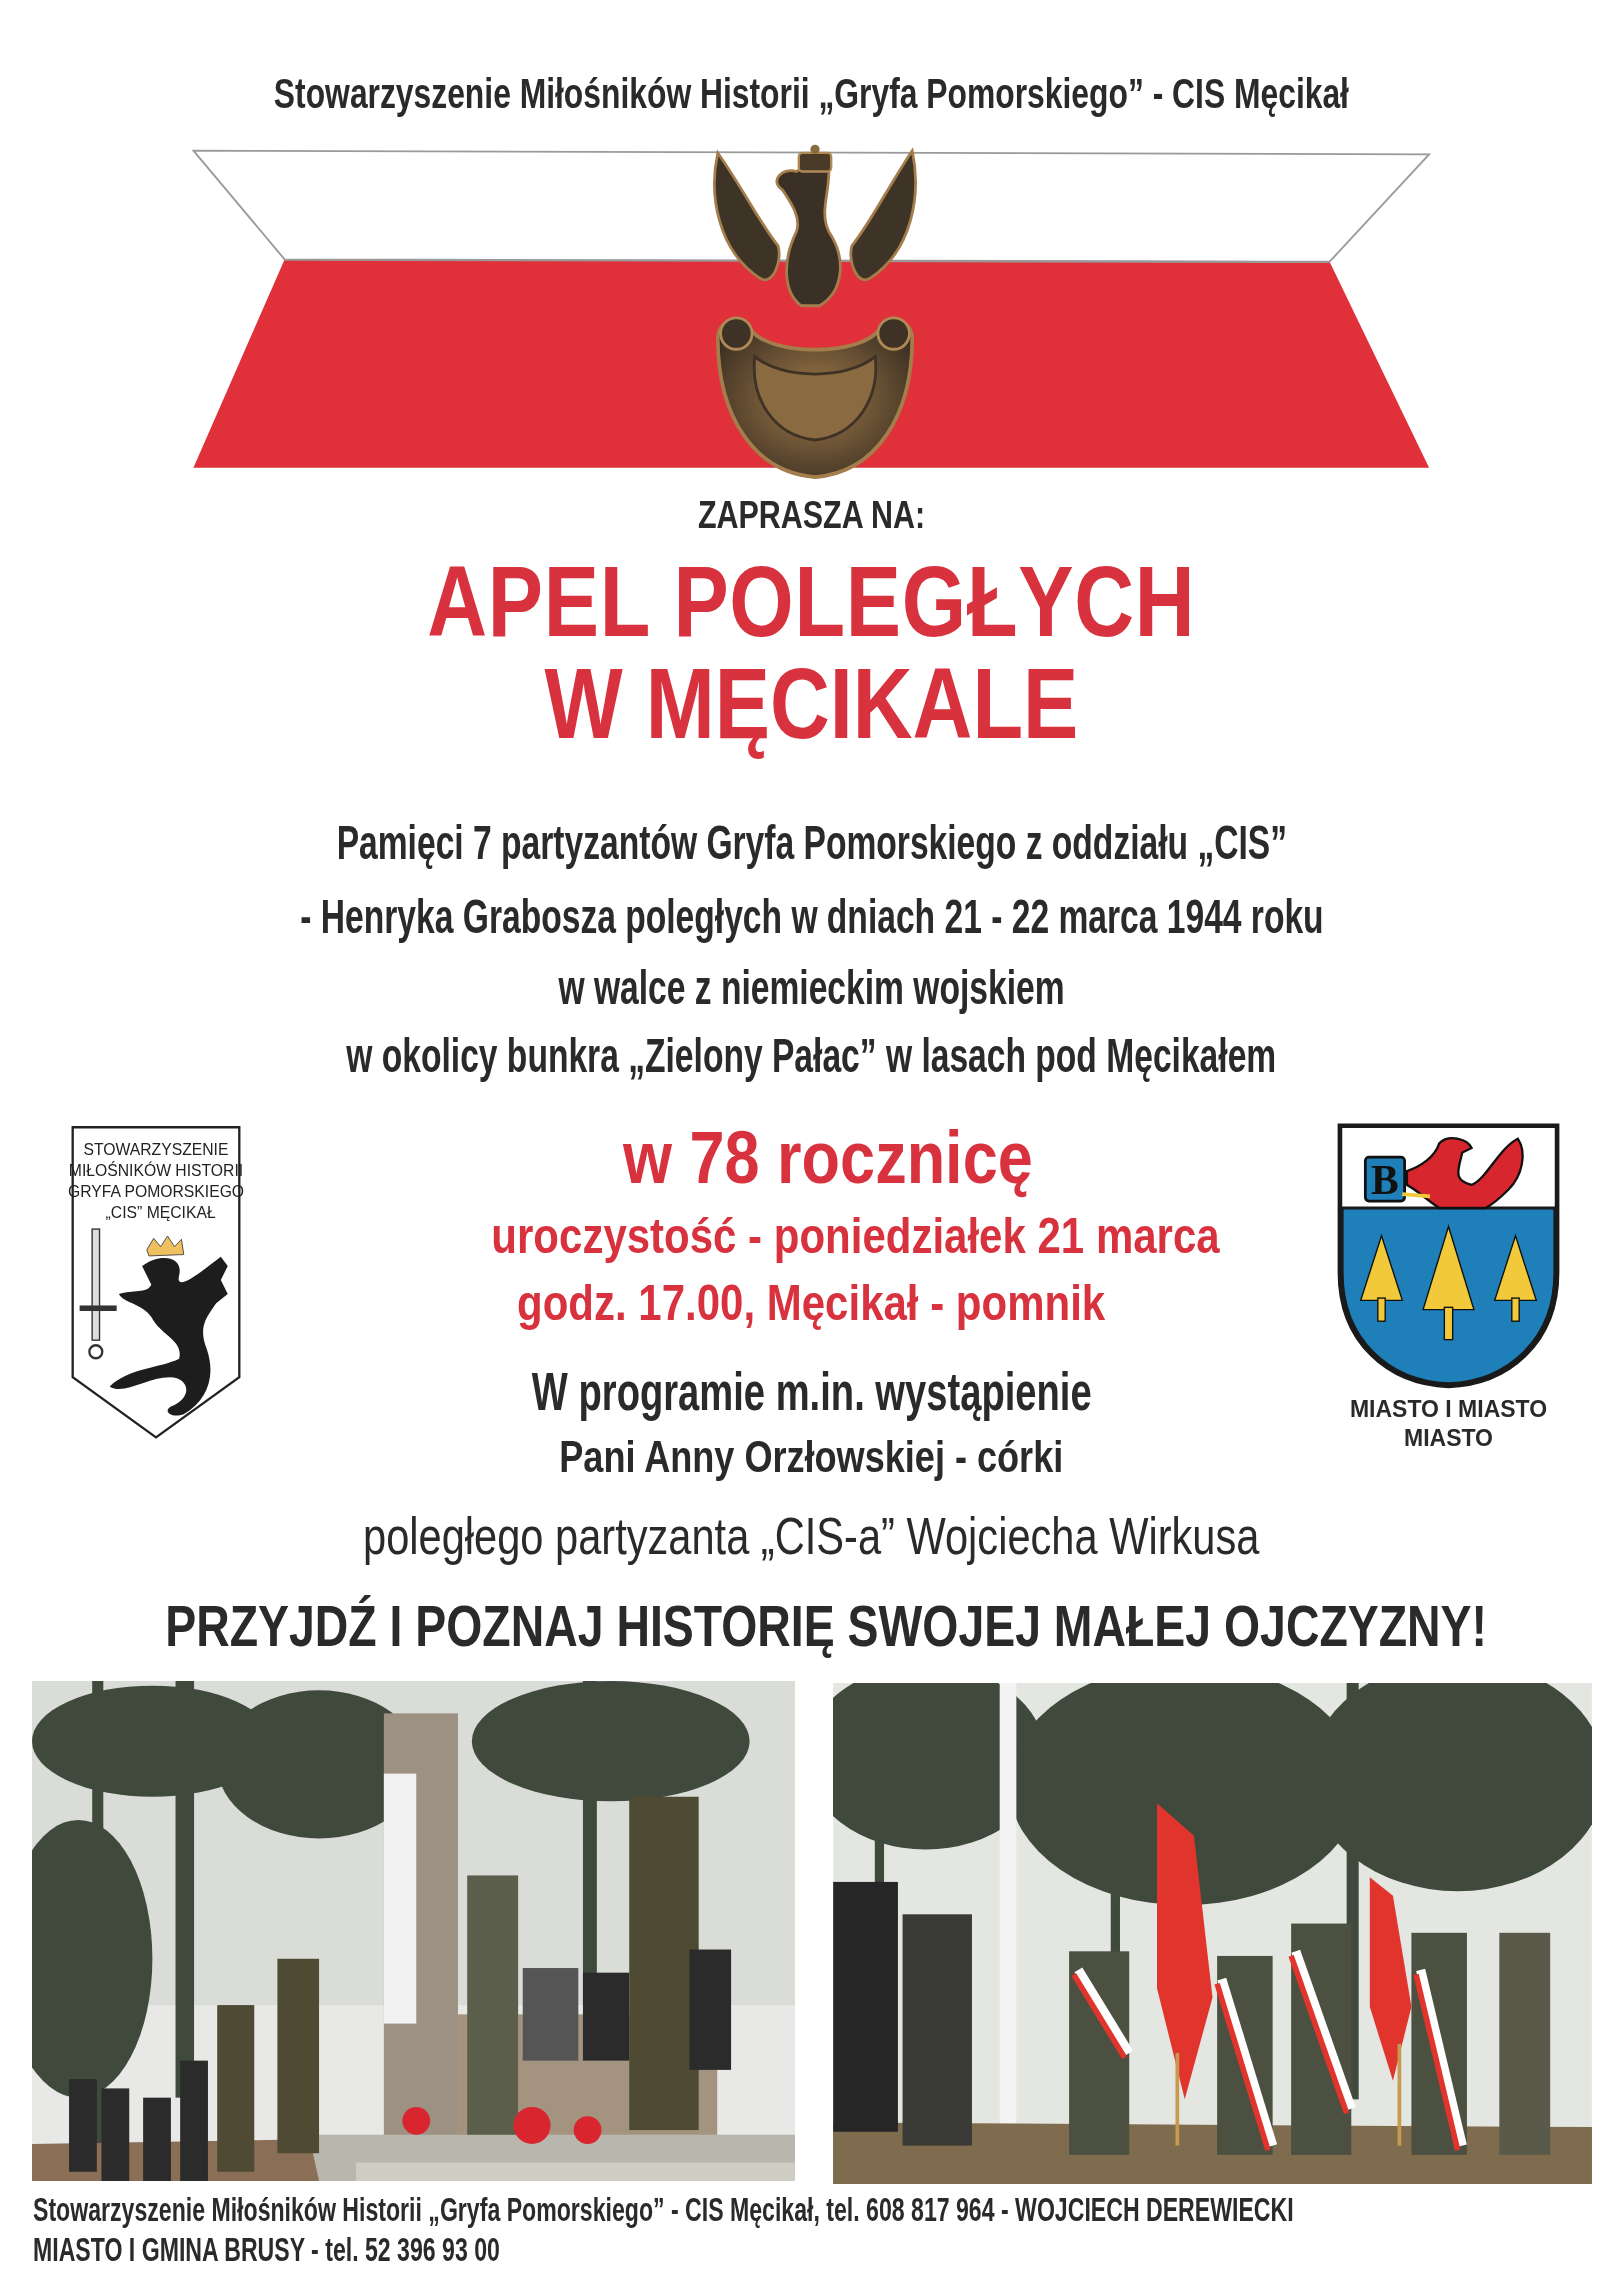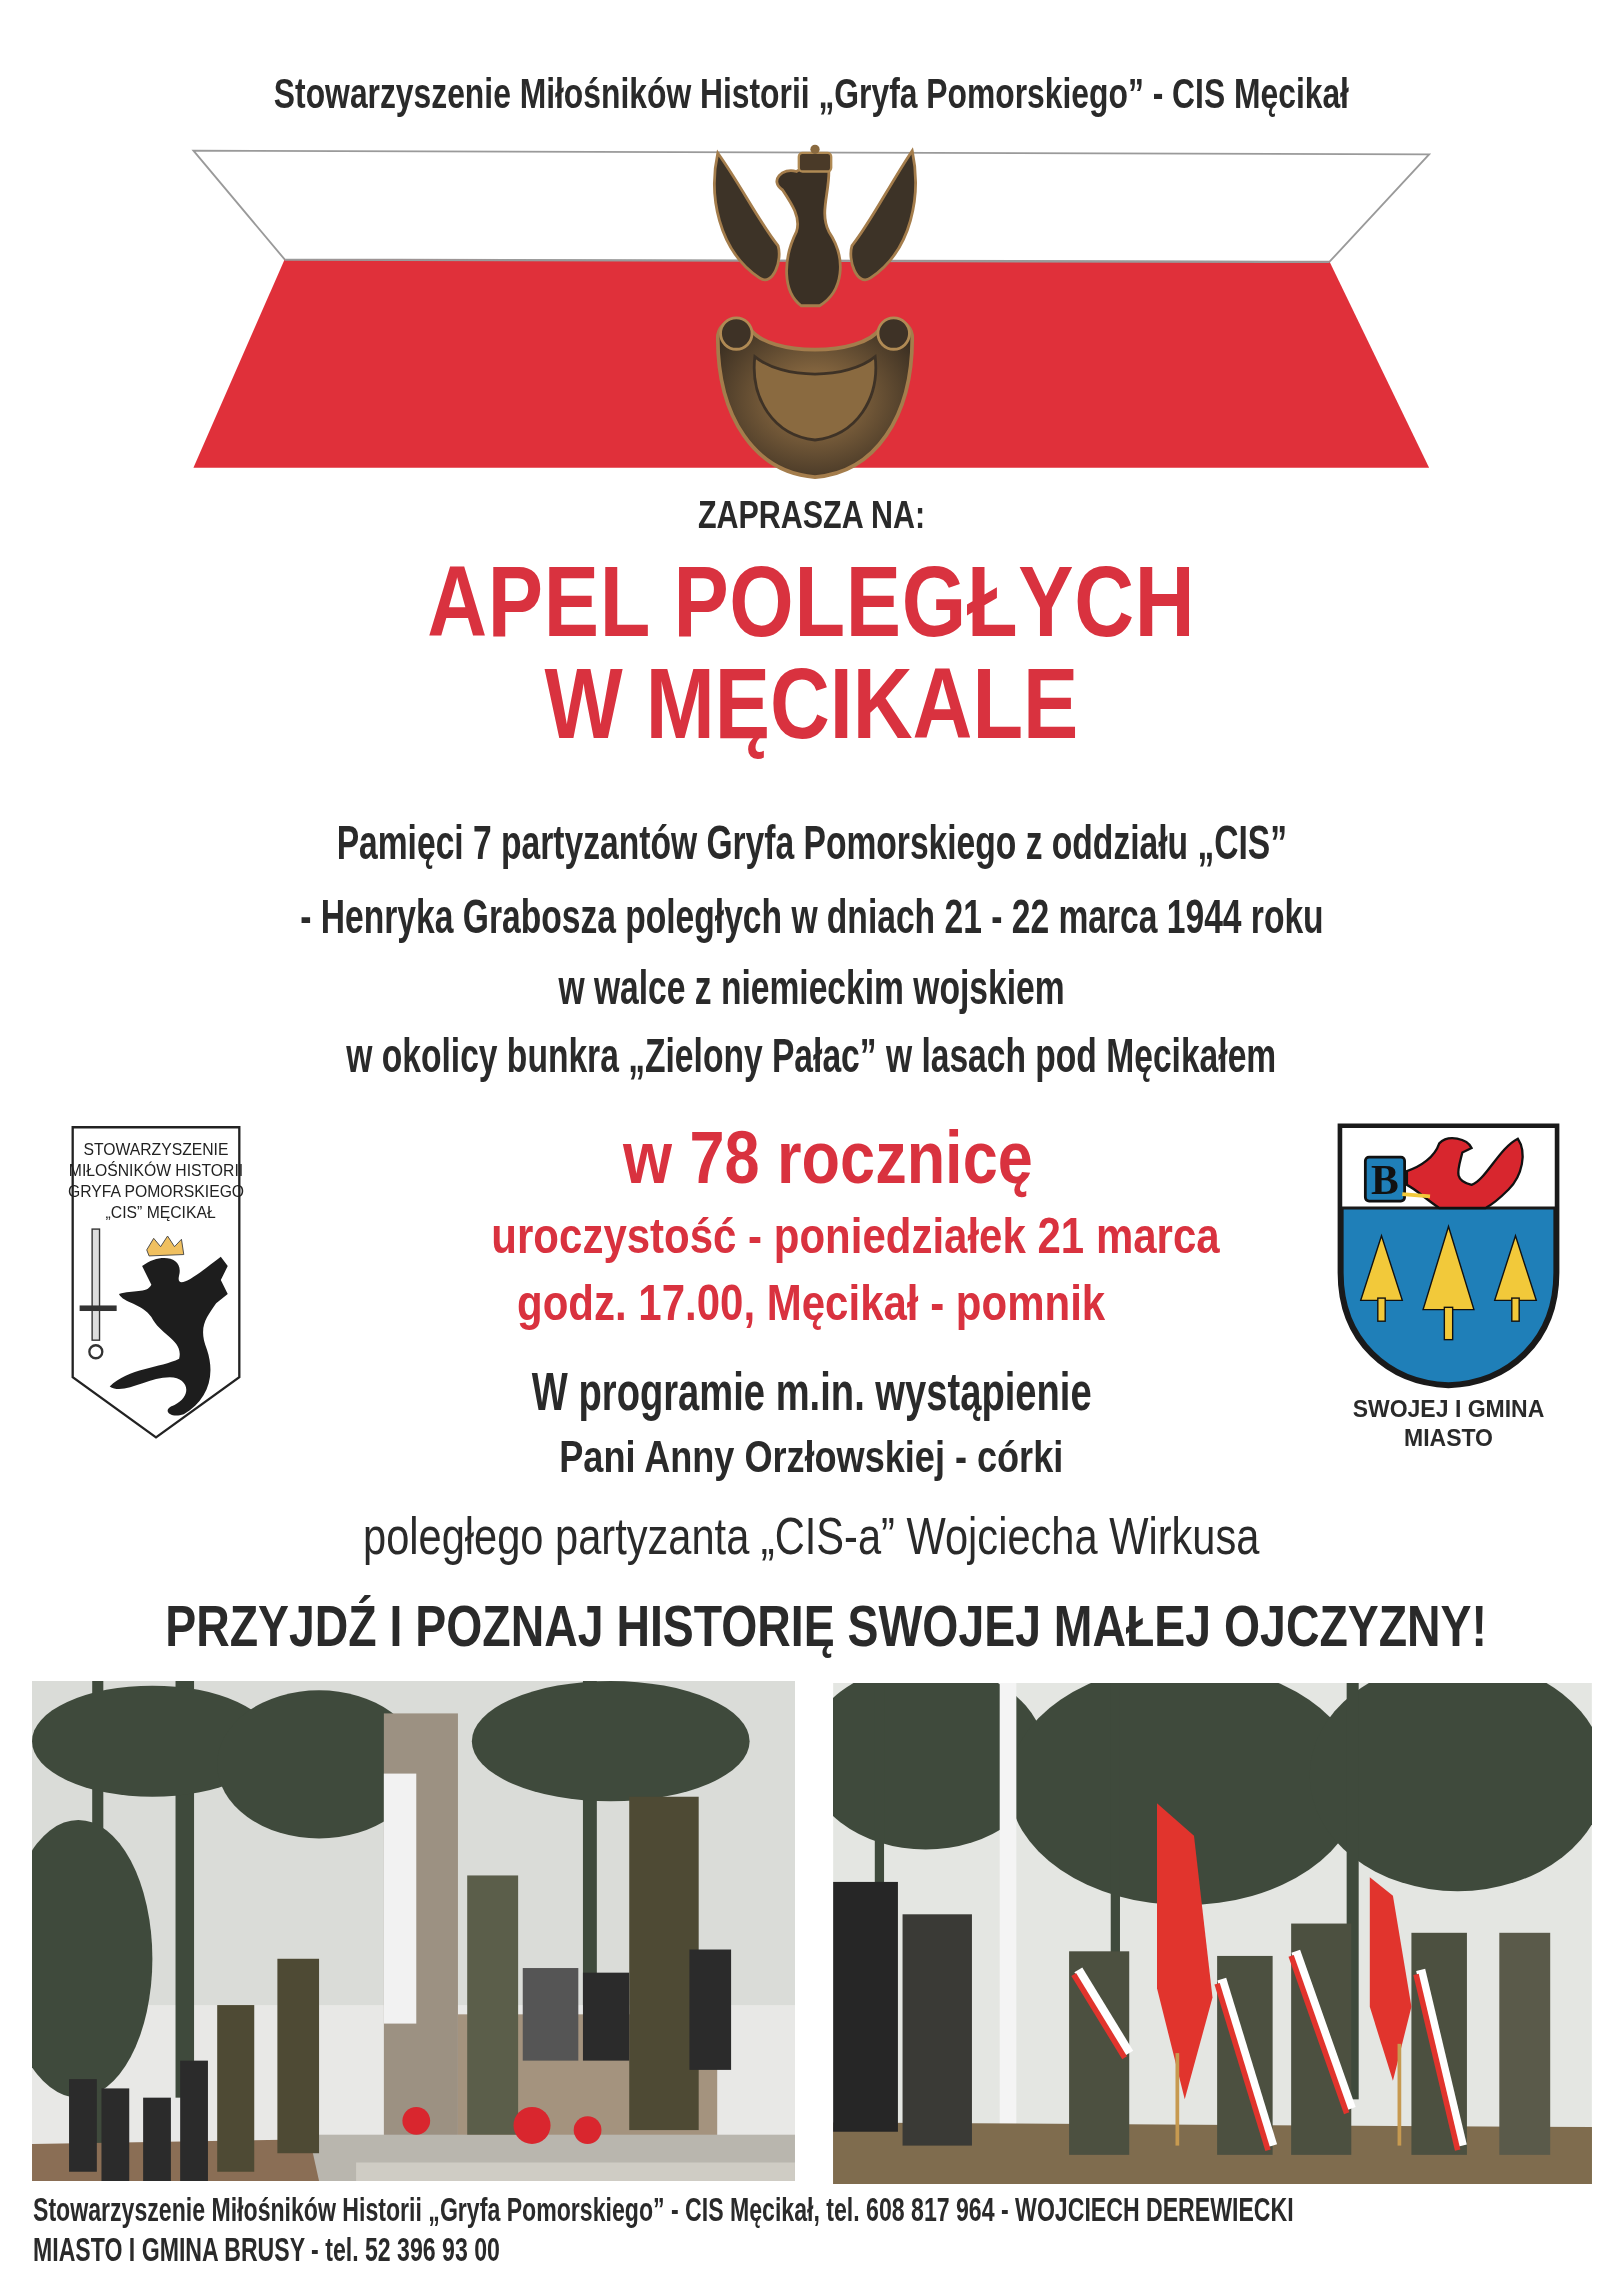--- a/index.html
+++ b/index.html
@@ -159,21 +159,21 @@
   <g fill="#f2c93a" stroke="#111" stroke-width="3">
     <polygon points="105,250 60,390 150,390"></polygon>
       <rect x="97" y="385" width="16" height="50"></rect>
     <polygon points="250,230 195,410 305,410"></polygon>
       <rect x="241" y="405" width="18" height="70"></rect>
     <polygon points="395,250 350,390 440,390"></polygon>
       <rect x="387" y="385" width="16" height="50"></rect>
   </g>
 </svg>
 <div id="brusy-label" class="abs">
-  <div>SWOJEJ I GMINA</div>
+  <div>MIASTO I MIASTO</div>
   <div>MIASTO</div>
 </div>
 
 <div id="program" class="abs center dark">
   <span class="cond">W programie m.in. wystąpienie</span>
 </div>
 <div id="guest" class="abs center dark">
   <span class="cond">Pani Anny Orzłowskiej - córki</span>
 </div>
 <div id="fallen" class="abs center">

